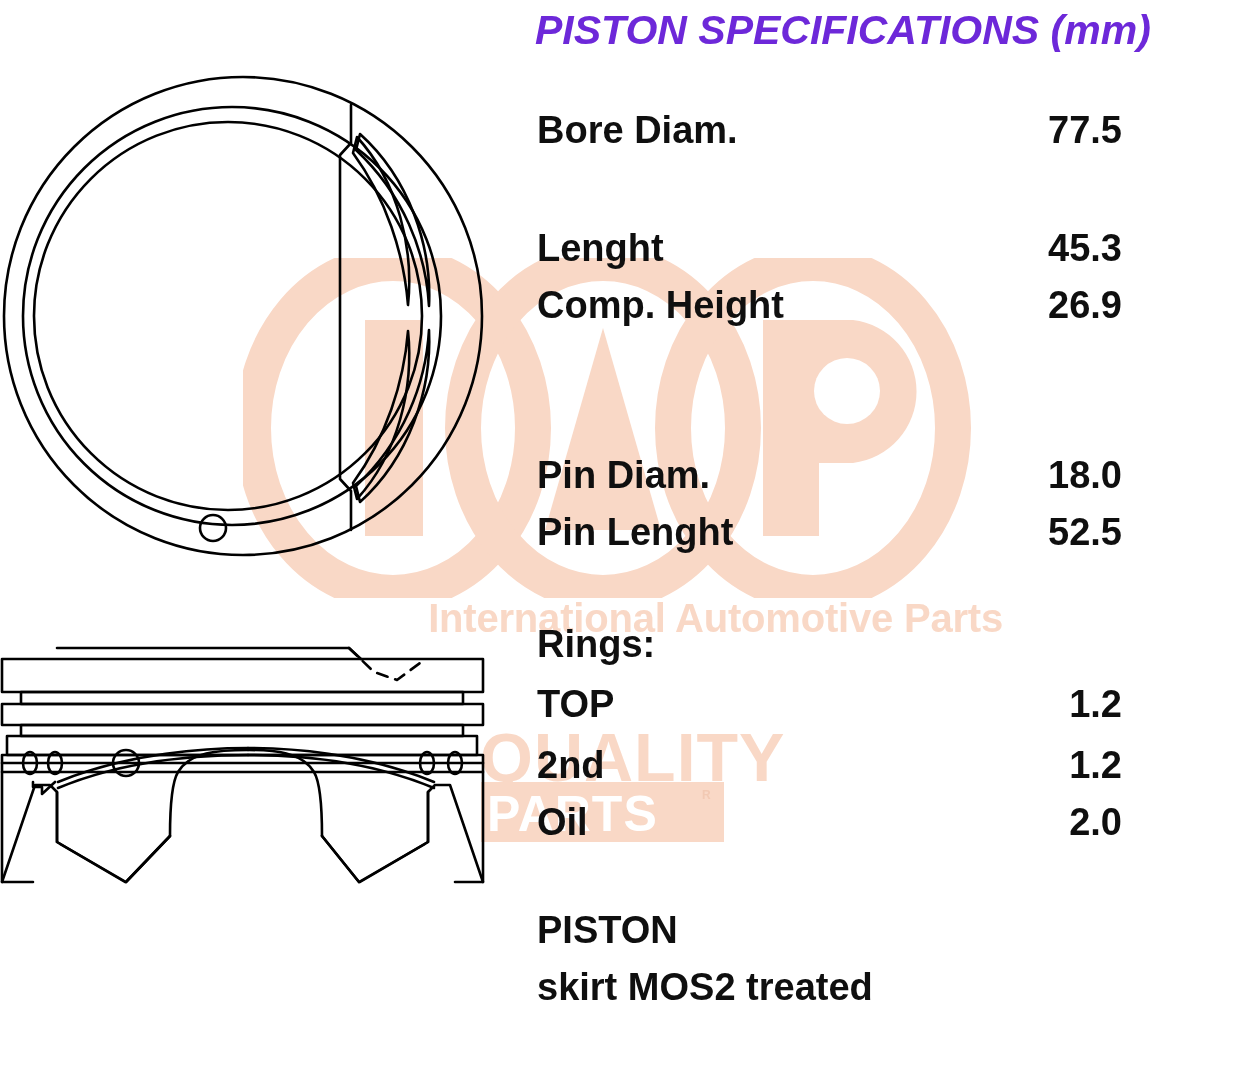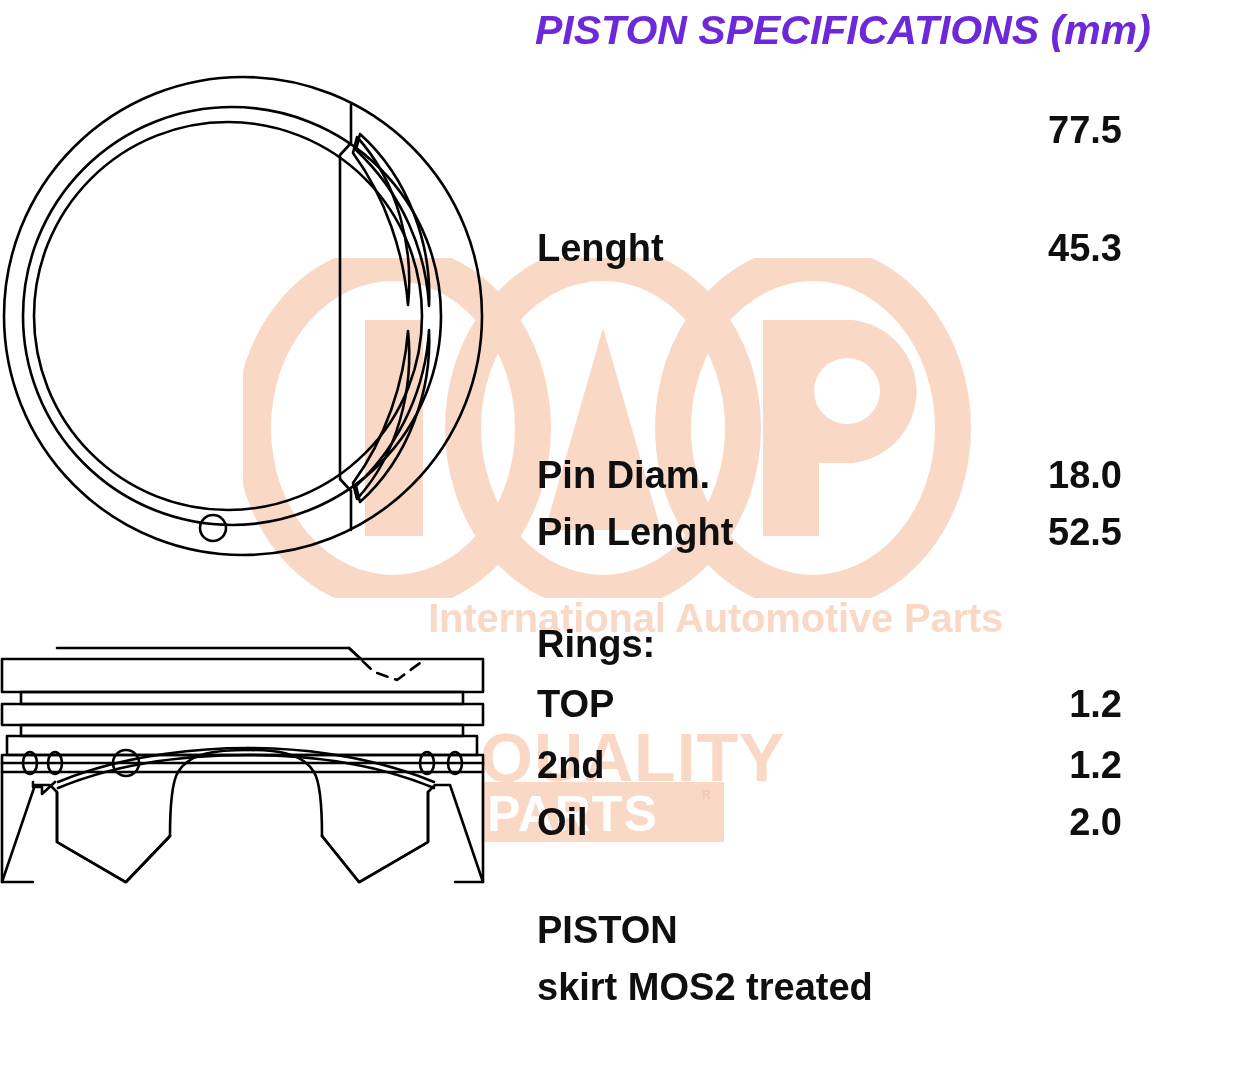--- a/index.html
+++ b/index.html
@@ -285,28 +285,33 @@
         <path d="M 359 250 L 322 204"></path>
       </g>
     </svg>
   </div>
 
   <div class="spec-layer">
 
     <div class="spec-title">PISTON SPECIFICATIONS (mm)</div>
 
     <div class="spec-row" style="top:110px">
+      <span class="spec-label">Bore Diam.</span>
       <span class="spec-value">77.5</span>
     </div>
 
     <div class="spec-row" style="top:228px">
       <span class="spec-label">Lenght</span>
       <span class="spec-value">45.3</span>
     </div>
 
+    <div class="spec-row" style="top:285px">
+      <span class="spec-label">Comp. Height</span>
+      <span class="spec-value">26.9</span>
+    </div>
 
 
     <div class="spec-row" style="top:455px">
       <span class="spec-label">Pin Diam.</span>
       <span class="spec-value">18.0</span>
     </div>
 
     <div class="spec-row" style="top:512px">
       <span class="spec-label">Pin Lenght</span>
       <span class="spec-value">52.5</span>

